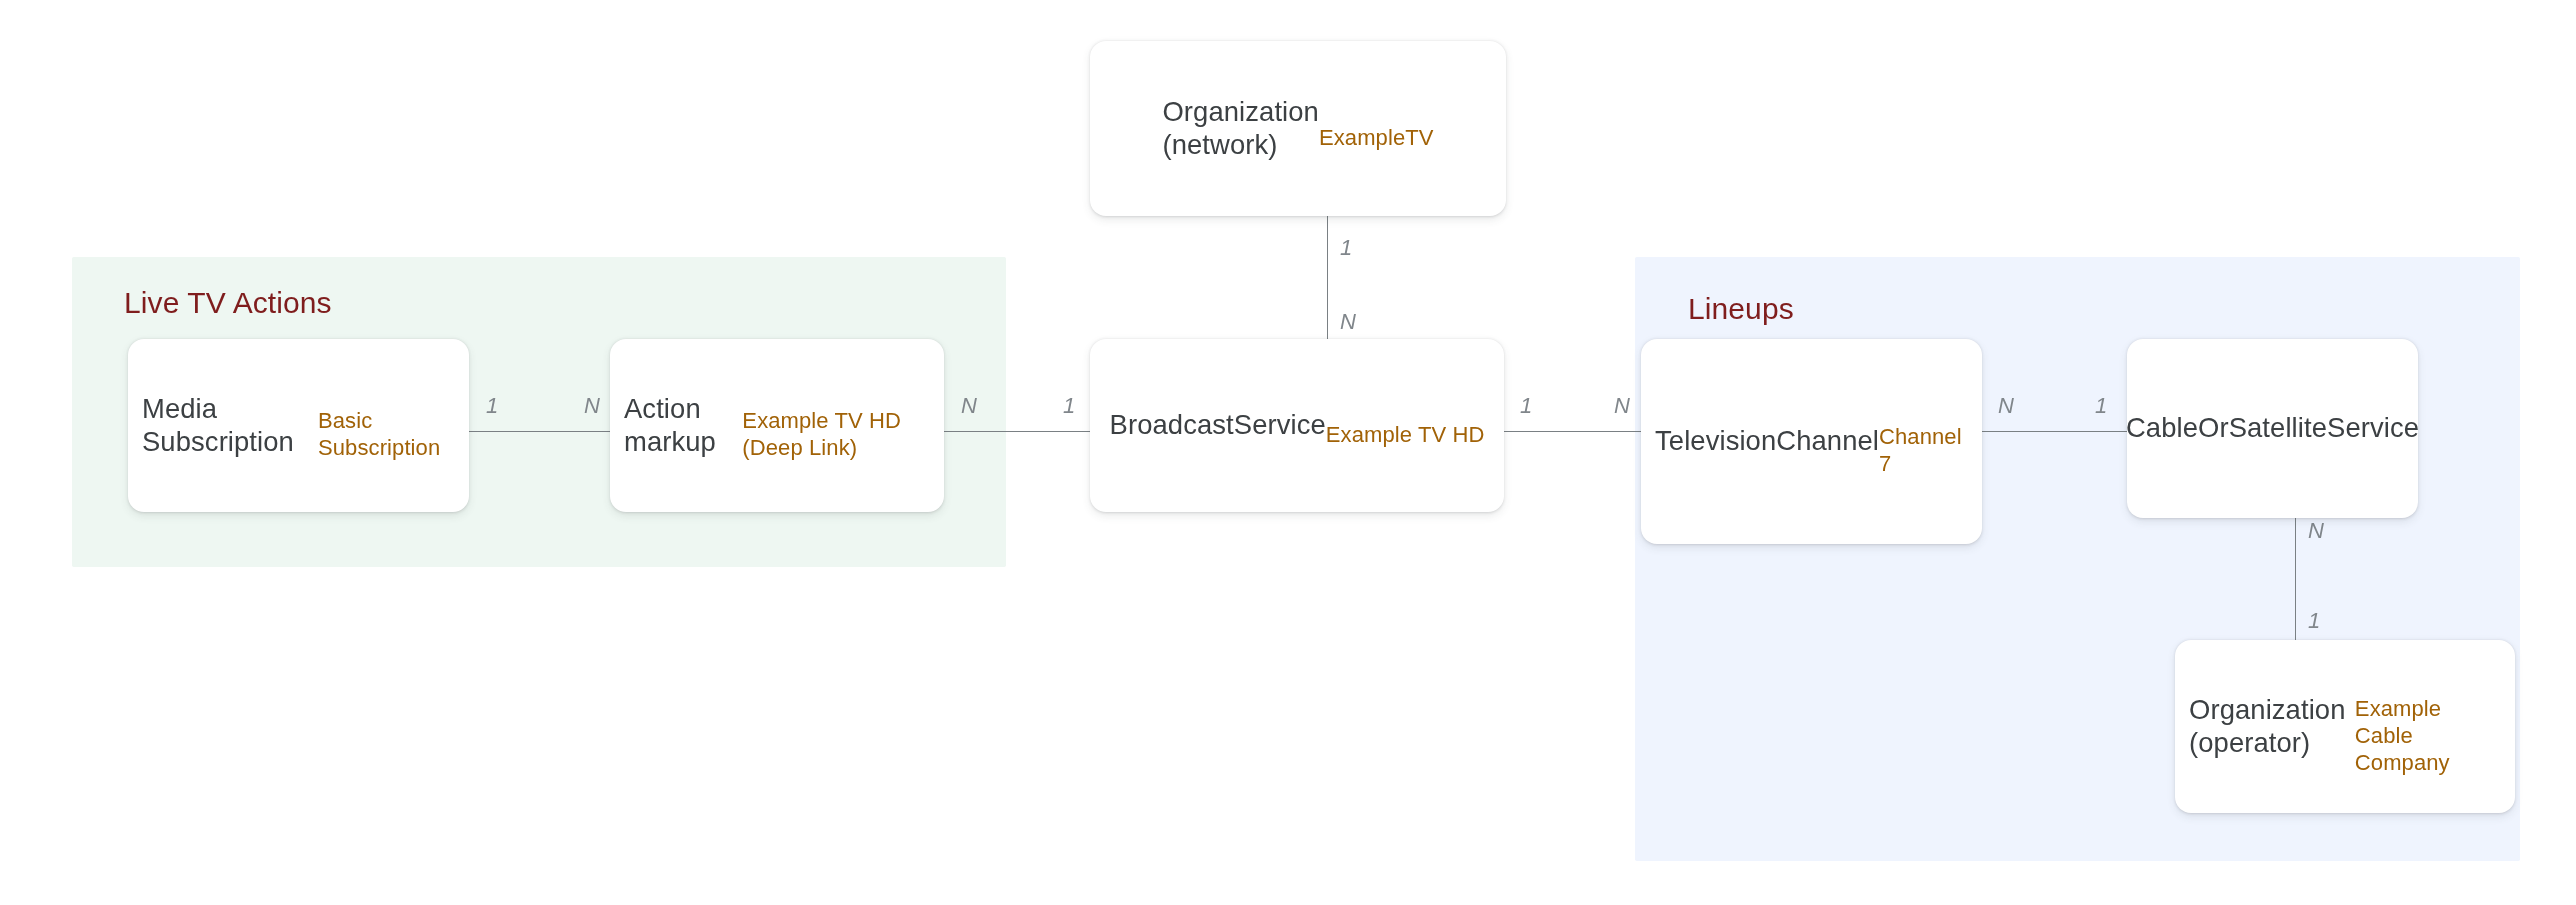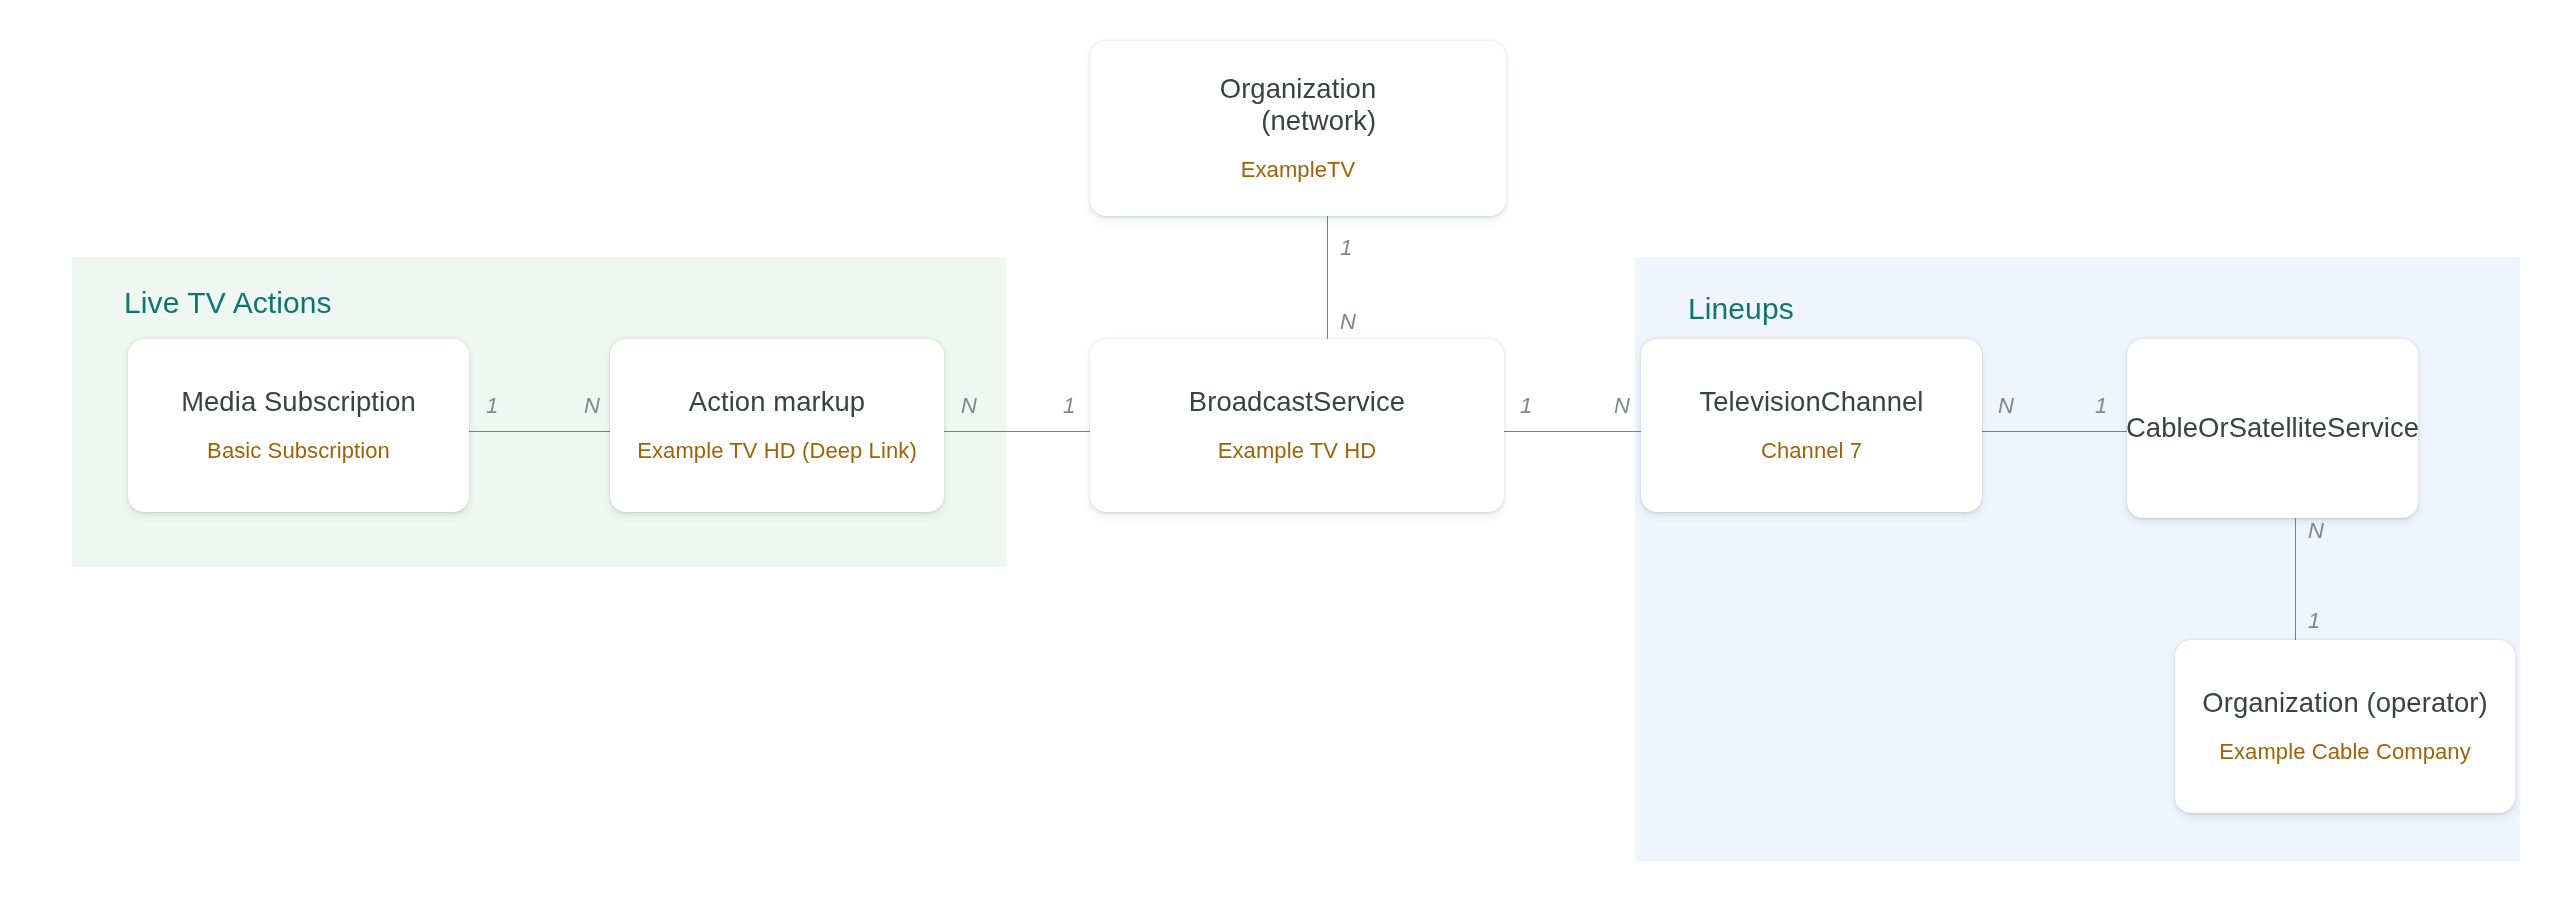--- a/index.html
+++ b/index.html
@@ -25,37 +25,37 @@
 
   
   .group {
     position: absolute;
     border-radius: 1.8px;
   }
   .group-title {
     position: absolute;
     font-size: 30px;
     font-weight: 400;
-    color: #0f766e;
+    color: #7f1d1d;
     letter-spacing: 0.1px;
     white-space: nowrap;
   }
 
   
   .node {
     position: absolute;
     background: #ffffff;
     border-radius: 16px;
     box-shadow: 0 0.9px 2.7px rgba(60,64,67,0.16), 0 3.5px 8.8px rgba(60,64,67,0.10);
     display: flex;
-    flex-direction: column;
+    flex-direction: row;
     align-items: center;
     justify-content: center;
     padding: 8.8px 14px;
-    text-align: right;
+    text-align: left;
   }
   .node-title {
     font-size: 27.4px;
     font-weight: 400;
     color: #3c4043;
     line-height: 1.18;
     letter-spacing: 0.1px;
     white-space: pre-line;
   }
   .node-subtitle {
@@ -138,21 +138,21 @@
   <div class="node" style="left:610px; top:339px; width:334px; height:173px;">
     <div class="node-title">Action markup</div>
     <div class="node-subtitle">Example TV HD (Deep Link)</div>
   </div>
 
   <div class="node" style="left:1090px; top:339px; width:414px; height:173px;">
     <div class="node-title">BroadcastService</div>
     <div class="node-subtitle">Example TV HD</div>
   </div>
 
-  <div class="node" style="left:1641px; top:339px; width:341px; height:173px;">
+  <div class="node" style="left:1641px; top:339px; width:341px; height:205px;">
     <div class="node-title">TelevisionChannel</div>
     <div class="node-subtitle">Channel 7</div>
   </div>
 
   <div class="node" style="left:2127px; top:339px; width:291px; height:179px;">
     <div class="node-title">CableOrSatelliteService</div>
   </div>
 
   <div class="node" style="left:2127px; top:640px; width:340px; height:173px;margin-left:48px;">
     <div class="node-title">Organization (operator)</div>

